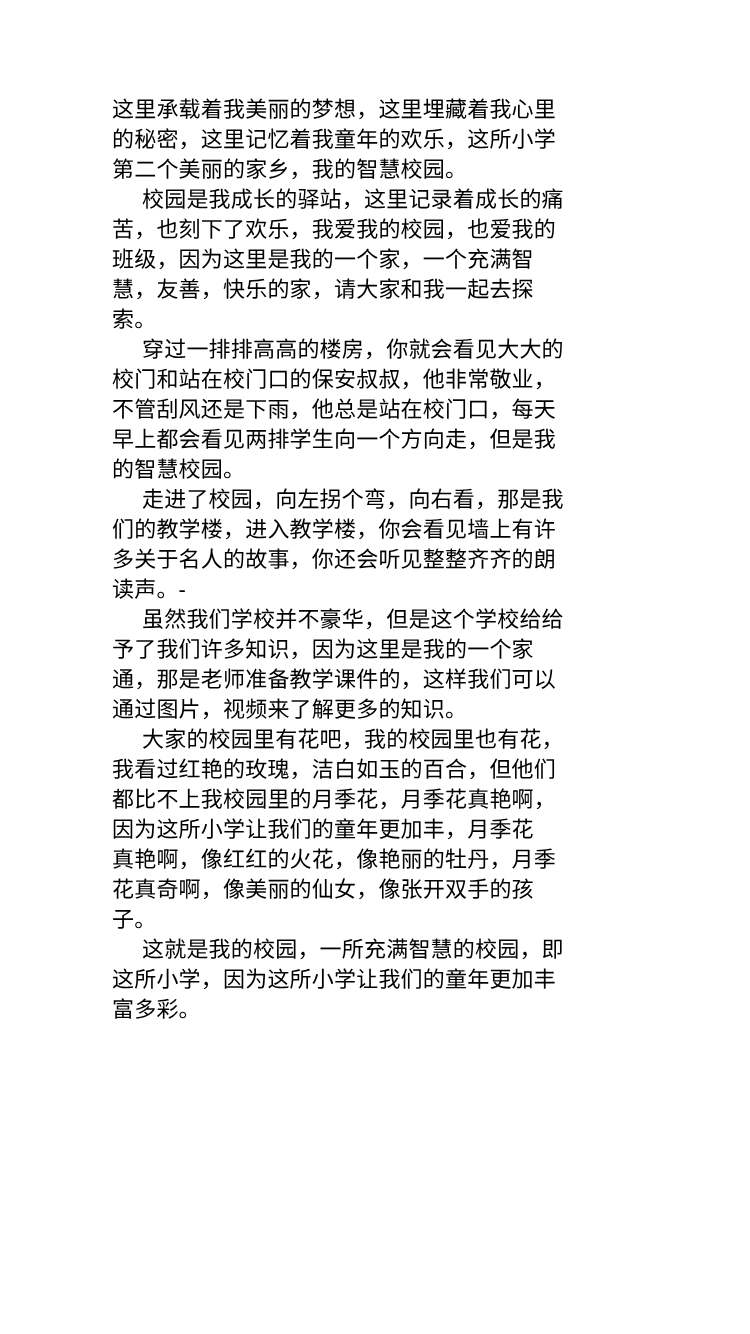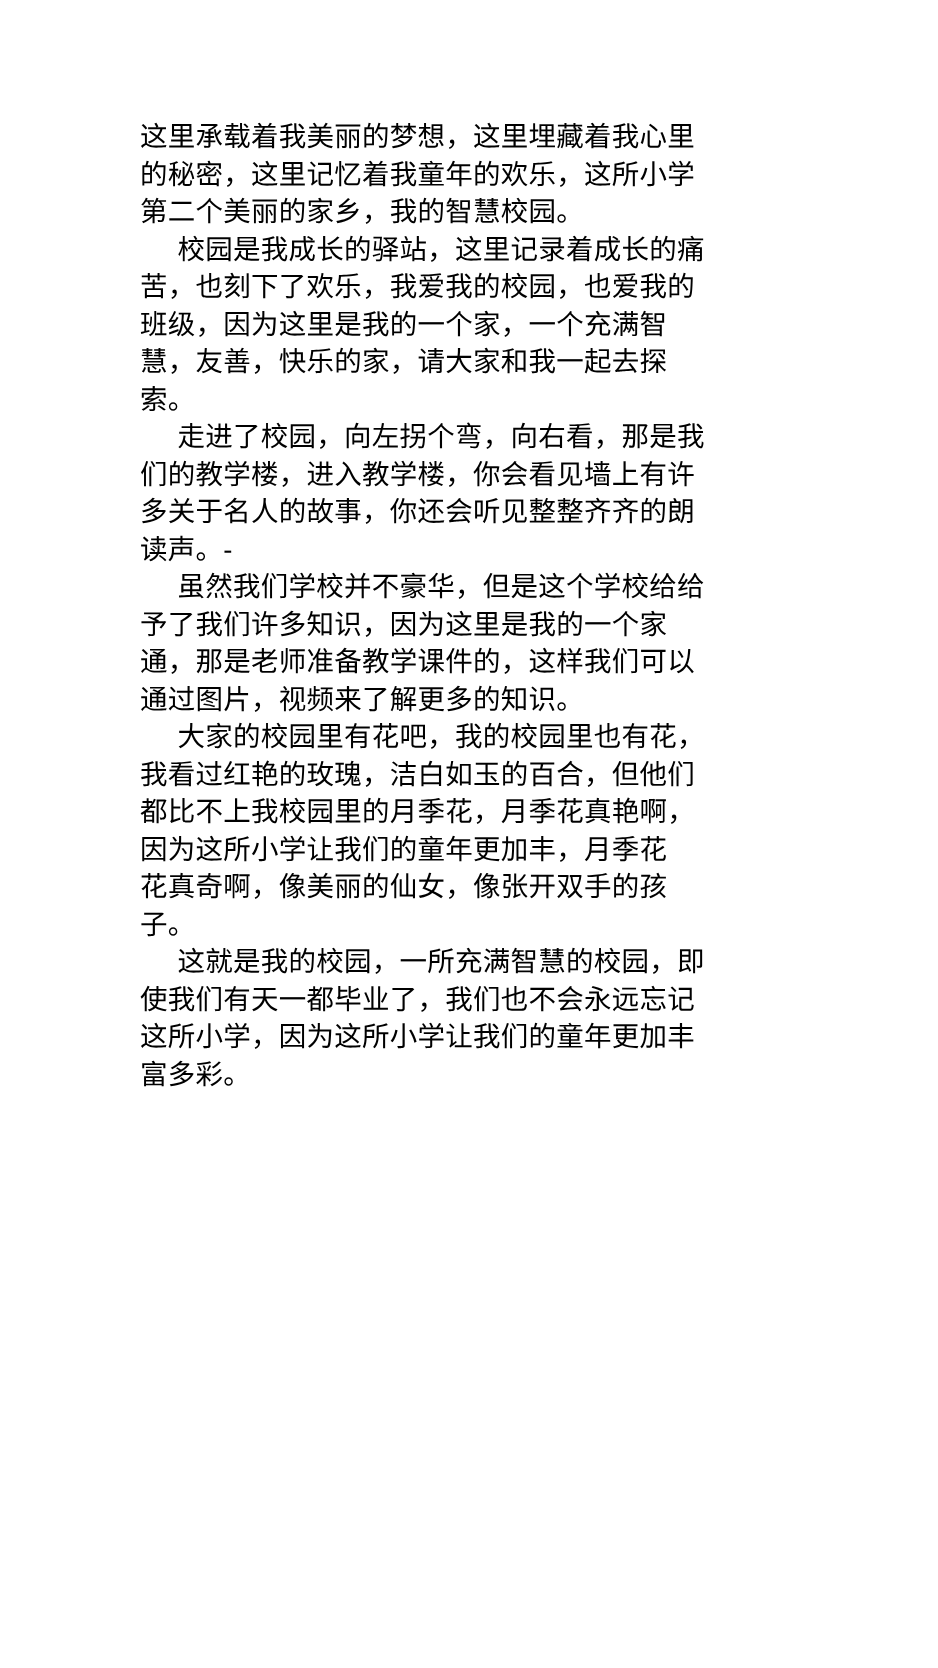--- a/index.html
+++ b/index.html
@@ -56,45 +56,52 @@
     </div>
 
     <div class="paragraph">
       <div class="line indent">校园是我成长的驿站，这里记录着成长的痛</div>
       <div class="line">苦，也刻下了欢乐，我爱我的校园，也爱我的</div>
       <div class="line">班级，因为这里是我的一个家，一个充满智</div>
       <div class="line">慧，友善，快乐的家，请大家和我一起去探</div>
       <div class="line">索。</div>
     </div>
 
+    <div class="paragraph">
+      <div class="line indent">穿过一排排高高的楼房，你就会看见大大的</div>
+      <div class="line">校门和站在校门口的保安叔叔，他非常敬业，</div>
+      <div class="line">不管刮风还是下雨，他总是站在校门口，每天</div>
+      <div class="line">早上都会看见两排学生向一个方向走，但是我</div>
+      <div class="line">的智慧校园。</div>
+    </div>
 
     <div class="paragraph">
       <div class="line indent">走进了校园，向左拐个弯，向右看，那是我</div>
       <div class="line">们的教学楼，进入教学楼，你会看见墙上有许</div>
       <div class="line">多关于名人的故事，你还会听见整整齐齐的朗</div>
       <div class="line">读声。-</div>
     </div>
 
     <div class="paragraph">
       <div class="line indent">虽然我们学校并不豪华，但是这个学校给给</div>
       <div class="line">予了我们许多知识，因为这里是我的一个家</div>
       <div class="line">通，那是老师准备教学课件的，这样我们可以</div>
       <div class="line">通过图片，视频来了解更多的知识。</div>
     </div>
 
     <div class="paragraph">
       <div class="line indent">大家的校园里有花吧，我的校园里也有花，</div>
       <div class="line">我看过红艳的玫瑰，洁白如玉的百合，但他们</div>
       <div class="line">都比不上我校园里的月季花，月季花真艳啊，</div>
       <div class="line">因为这所小学让我们的童年更加丰，月季花</div>
+      <div class="line">真艳啊，像红红的火花，像艳丽的牡丹，月季</div>
       <div class="line">花真奇啊，像美丽的仙女，像张开双手的孩</div>
       <div class="line">子。</div>
     </div>
 
     <div class="paragraph">
       <div class="line indent">这就是我的校园，一所充满智慧的校园，即</div>
-      <div class="line">使我们有天一都毕业了，我们也不会永远忘记</div>
       <div class="line">这所小学，因为这所小学让我们的童年更加丰</div>
       <div class="line">富多彩。</div>
     </div>
 
   </div>
 </div>
 
 </body></html>

